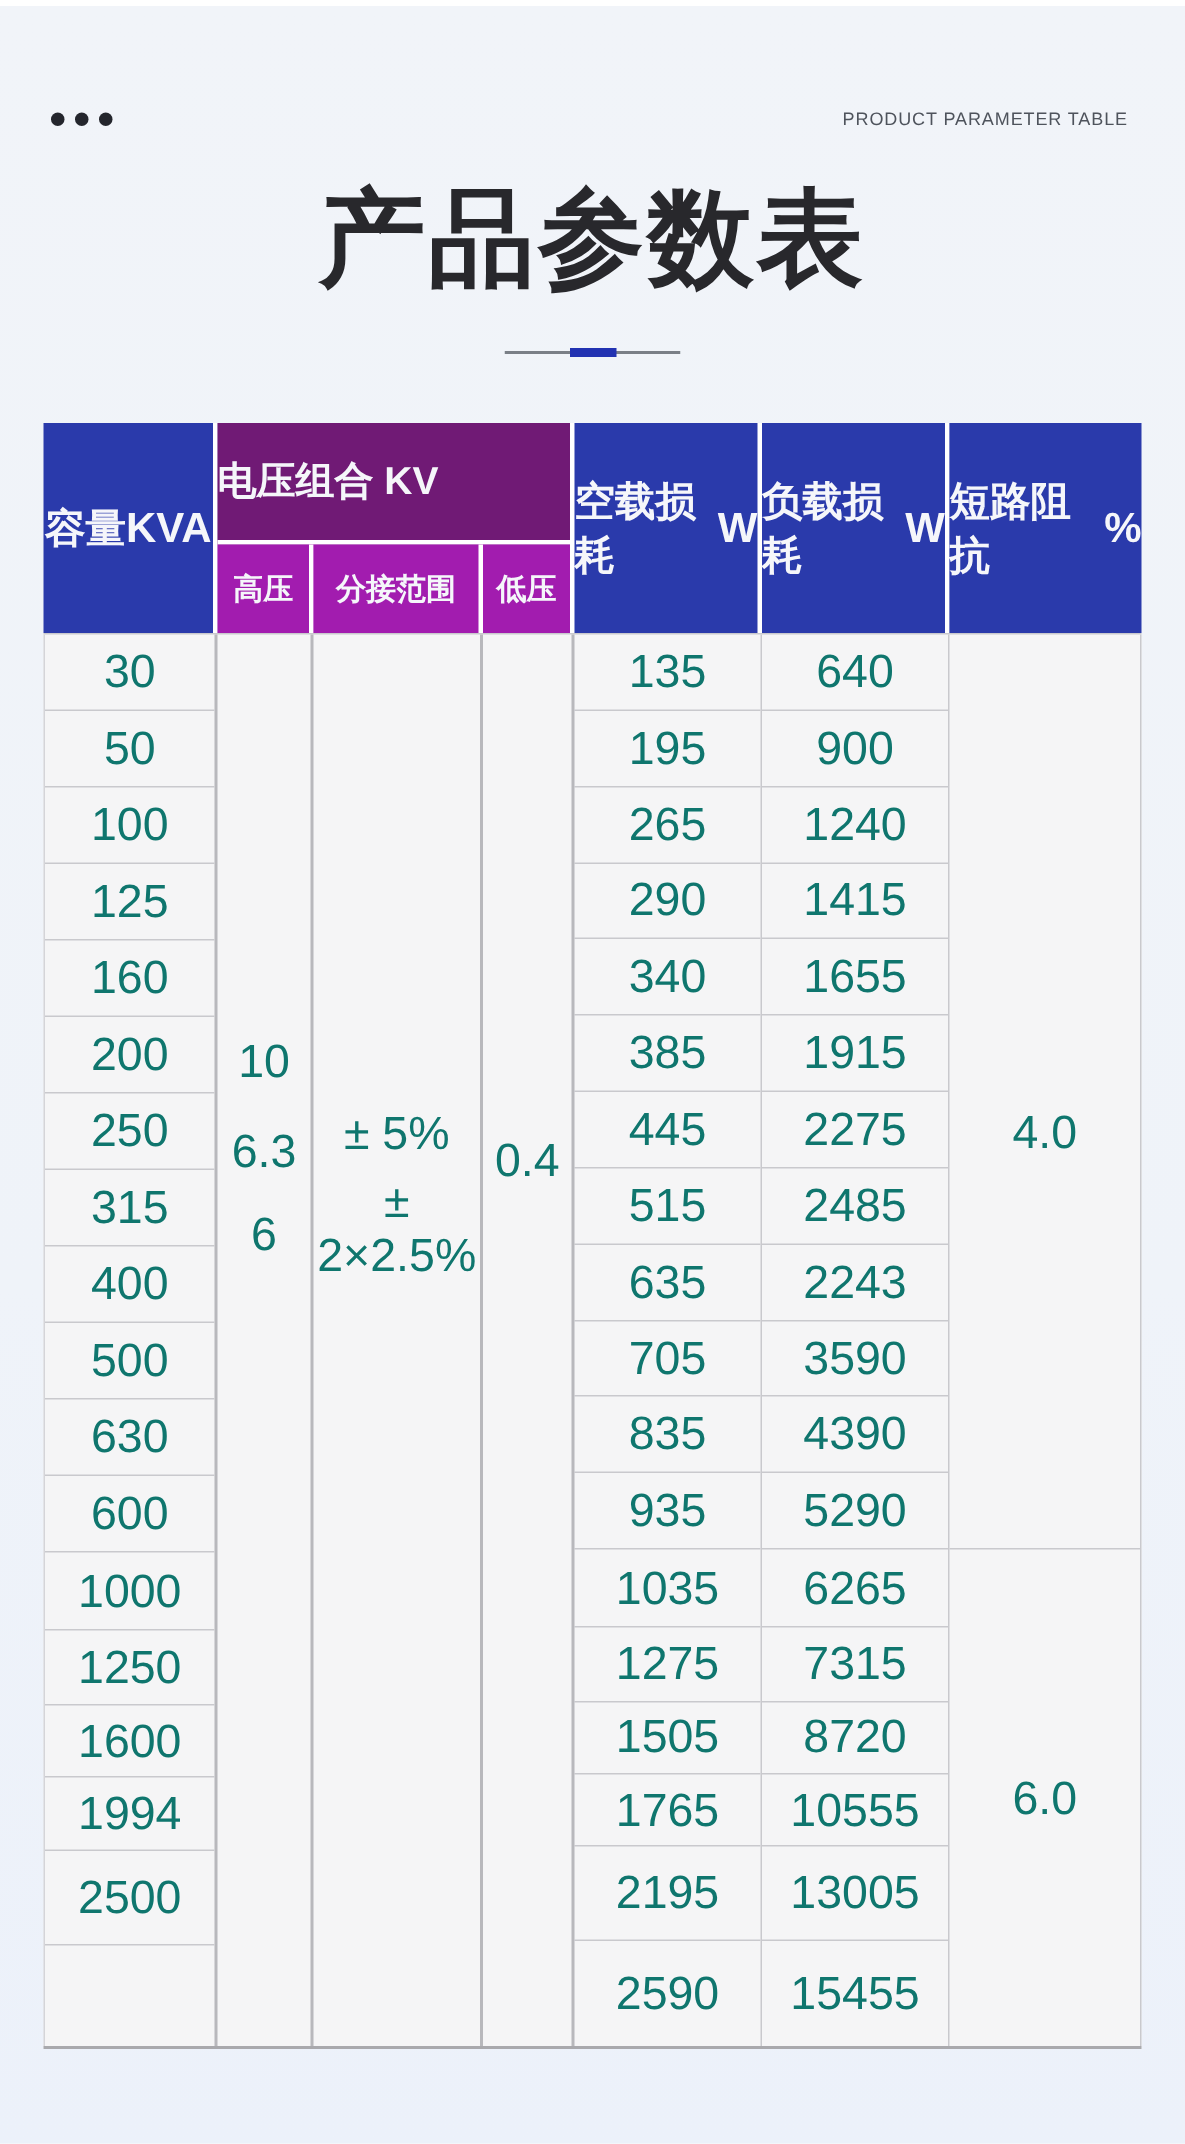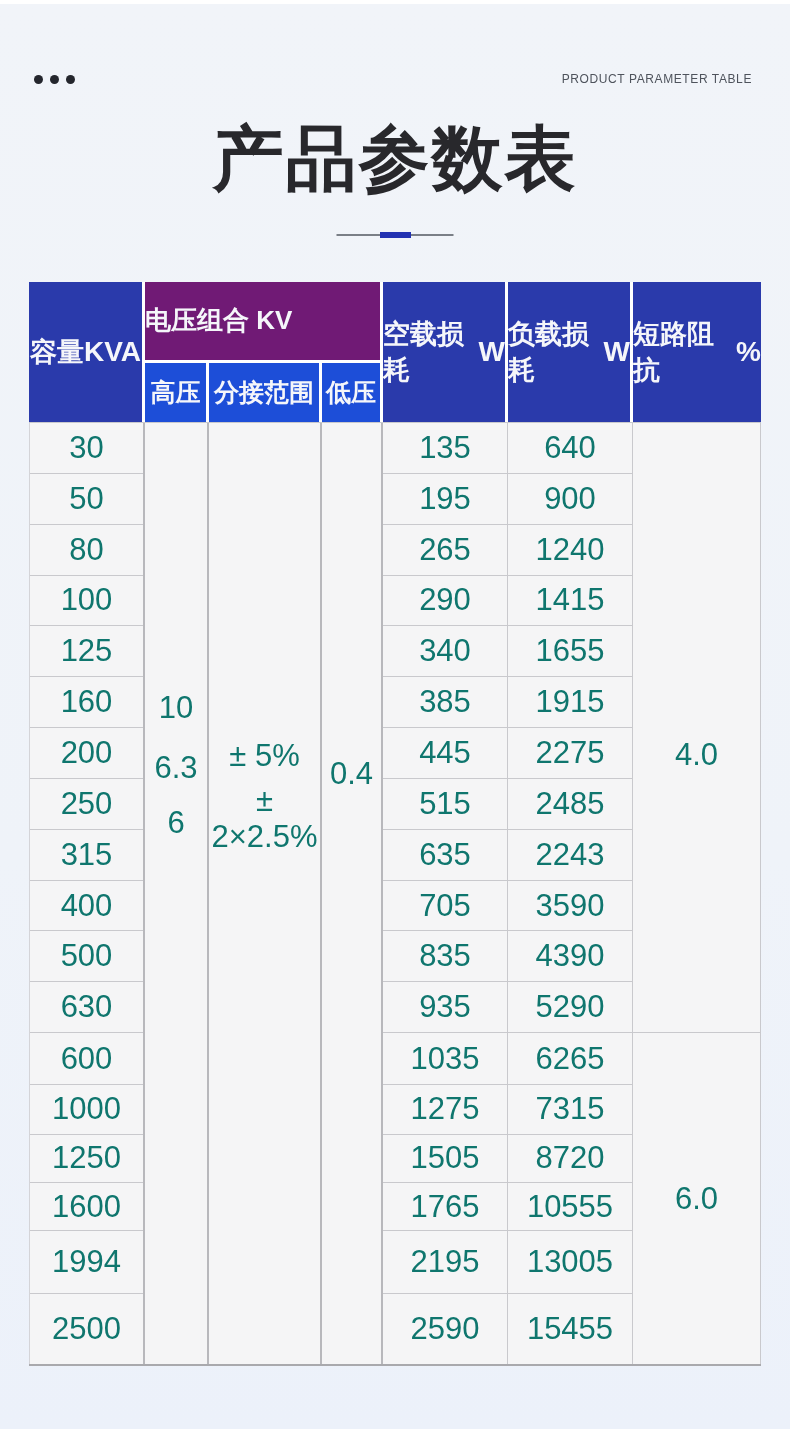--- a/index.html
+++ b/index.html
@@ -41,21 +41,21 @@
   .ptable { position:absolute; left:29px; top:282px; width:732px; }
 
   
   .thead { display:flex; width:732px; height:140px; color:#f5f6fa; font-weight:bold; }
   .hcell { background:#2a3aab; display:flex; flex-direction:row; align-items:center; justify-content:center; }
   .bw { border-right:3px solid #ffffff; }
   .h-kva { width:116px; }
   .h-group { width:238px; display:flex; flex-direction:column; background:#fff; }
   .h-group-top { height:90px; background:#701a75; border-bottom:3px solid #fff; display:flex; align-items:center; justify-content:flex-start; }
   .h-group-bottom { height:66px; display:flex; }
-  .h-sub { background:#1d4ed8; display:flex; align-items:center; justify-content:center; font-size:25px; }
+  .h-sub { background:#a21caf; display:flex; align-items:center; justify-content:center; font-size:20px; }
   .h-sub.s1 { width:64px; border-right:3px solid #fff; }
   .h-sub.s2 { width:113px; border-right:3px solid #fff; }
   .h-sub.s3 { flex:1; }
   .h-noload, .h-load { width:125px; }
   .h-imp { width:128px; }
   .zh { font-size:27px; line-height:36px; }
   .unit { font-size:28px; line-height:34px; }
   .h-group-label { font-size:26px; }
 
   
@@ -143,21 +143,20 @@
         <span class="zh">短路阻抗</span>
         <span class="unit">%</span>
       </div>
     </div>
 
     <div class="tbody">
 
       <div class="col c-kva">
         <div class="bcell">30</div>
         <div class="bcell">50</div>
-        <div class="bcell">80</div>
         <div class="bcell">100</div>
         <div class="bcell">125</div>
         <div class="bcell">160</div>
         <div class="bcell">200</div>
         <div class="bcell">250</div>
         <div class="bcell">315</div>
         <div class="bcell">400</div>
         <div class="bcell">500</div>
         <div class="bcell">630</div>
         <div class="bcell">600</div>

